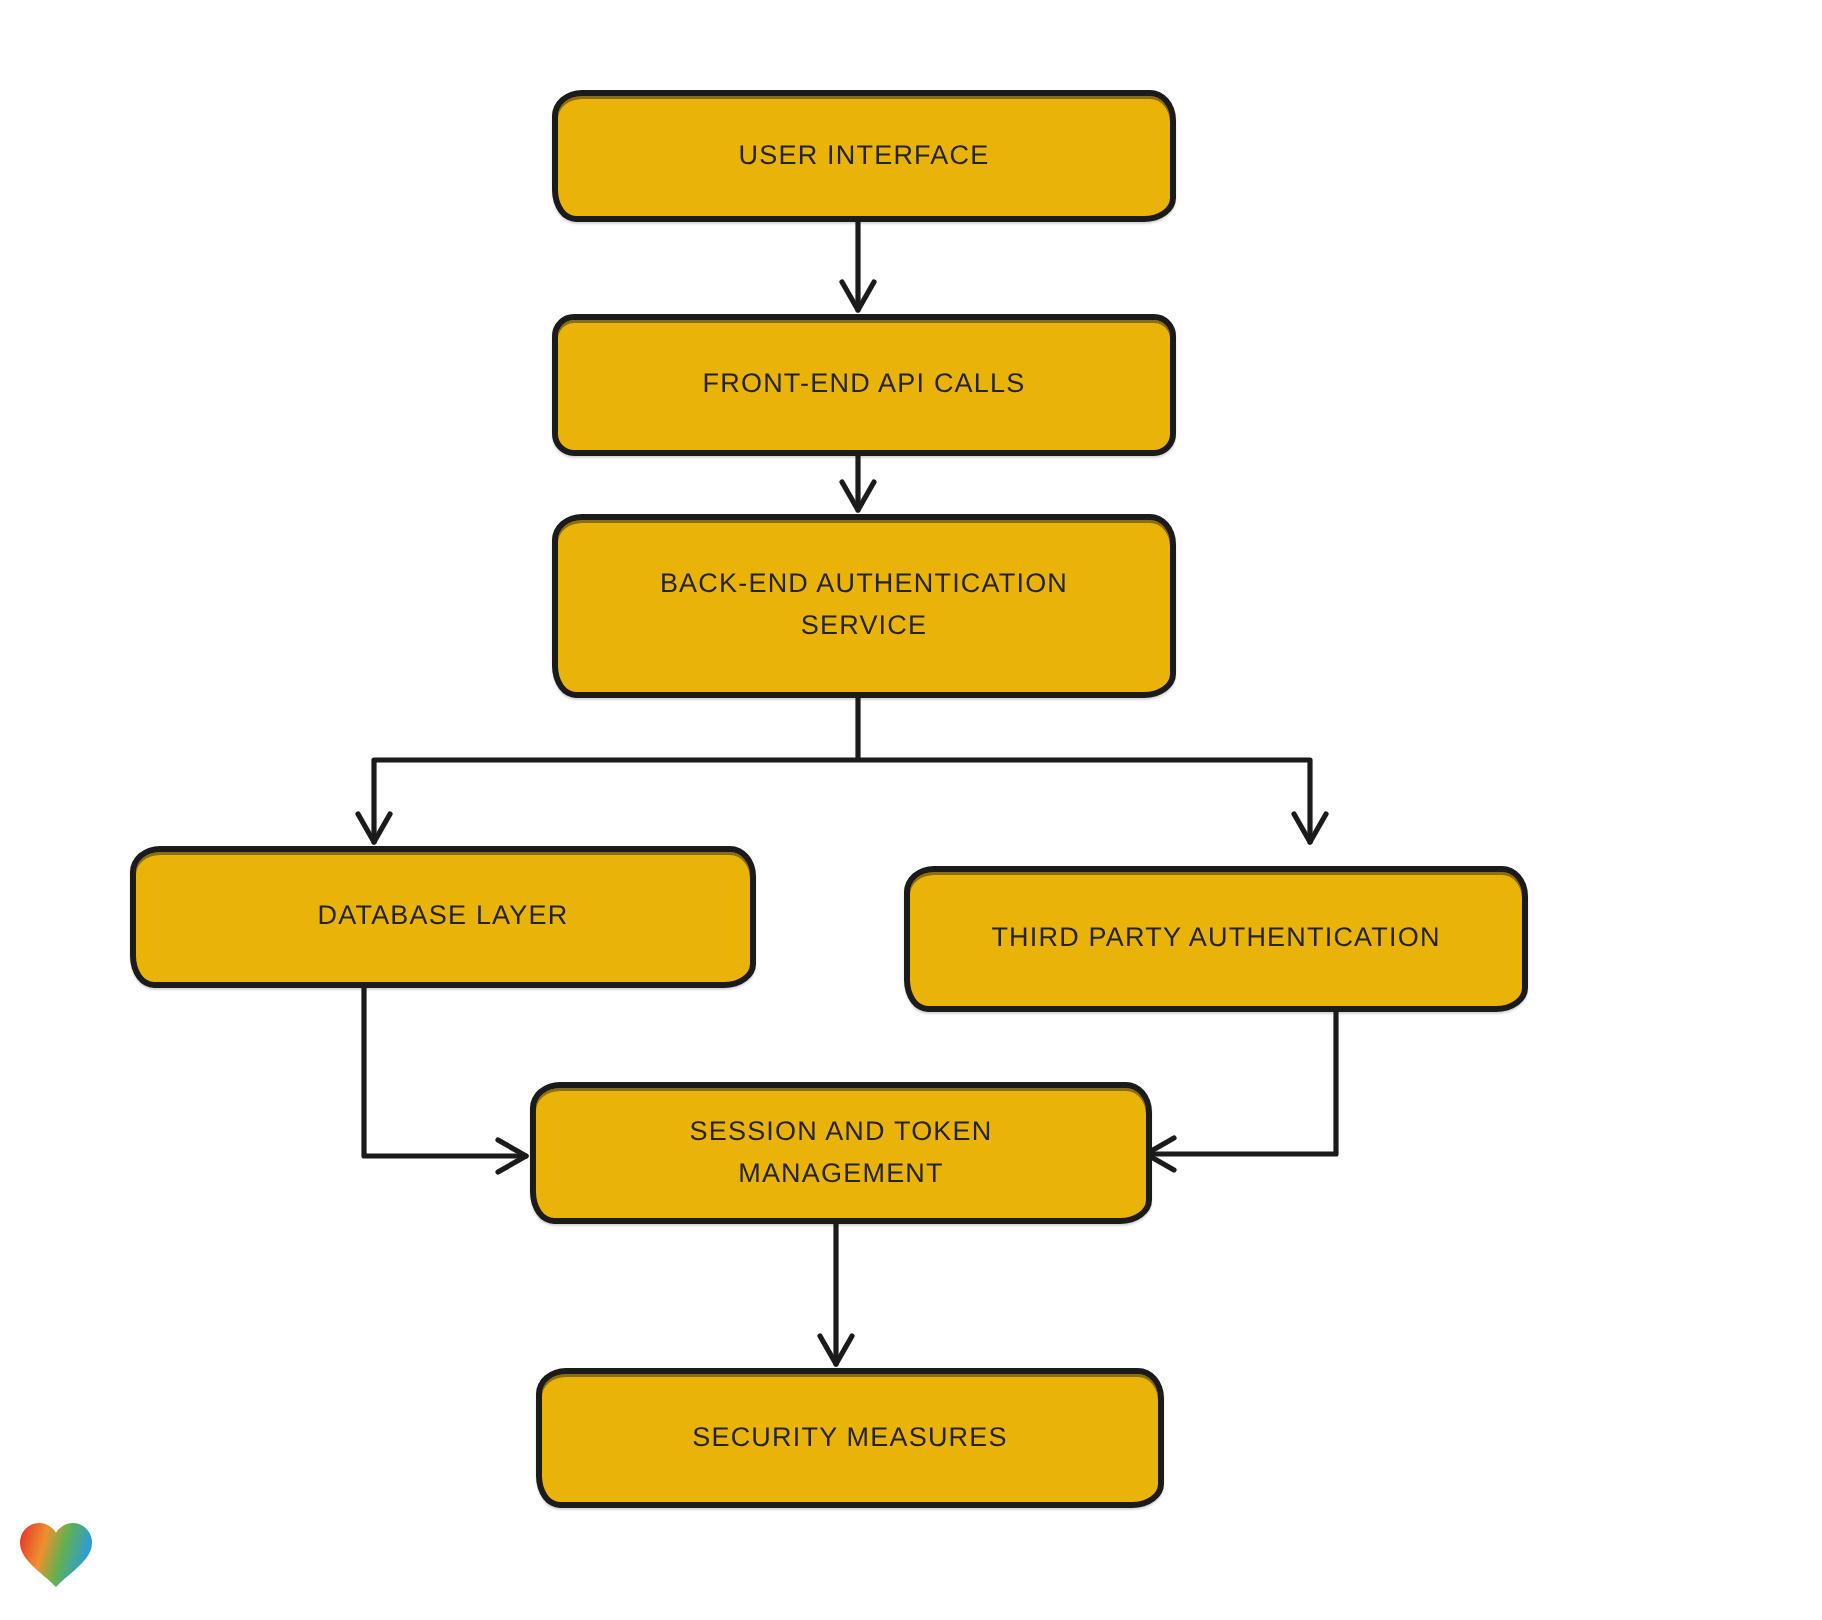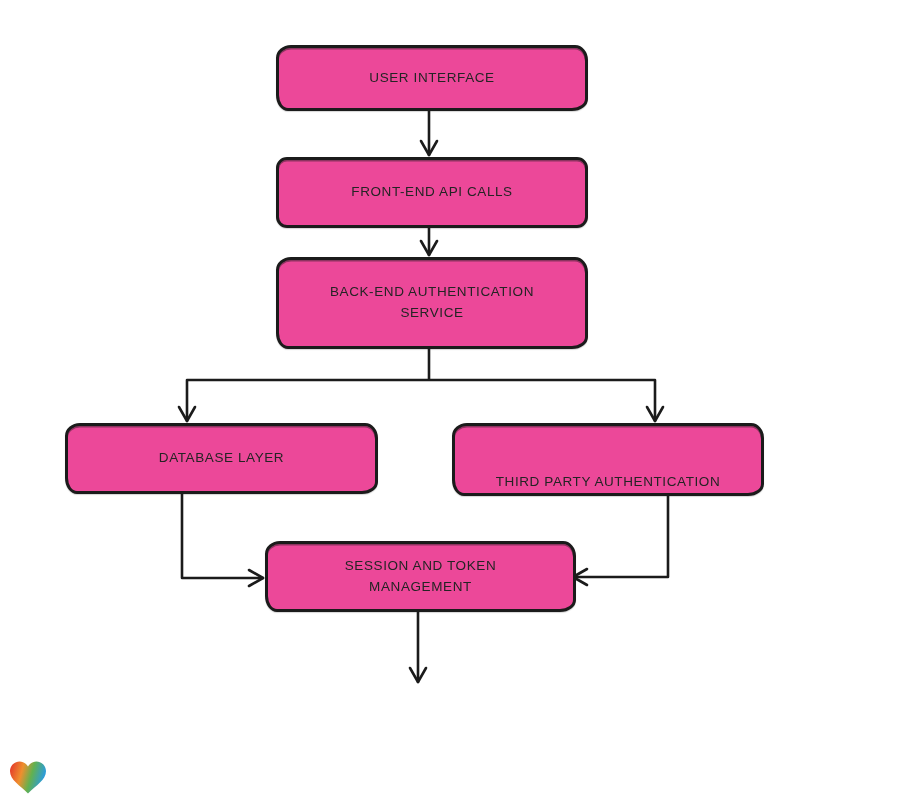--- a/index.html
+++ b/index.html
@@ -21,21 +21,21 @@
   .edges path, .edges polyline {
     fill: none;
     stroke: #1b1b1b;
     stroke-width: 2.6;
     stroke-linecap: round;
     stroke-linejoin: round;
   }
   .node {
     position: absolute;
     z-index: 2;
-    background: #ec4899;
+    background: #eab308;
     border: 3px solid #1b1b1b;
     border-radius: 15px 13px 16px 12px / 13px 15px 12px 16px;
     box-shadow: inset 0 1.5px 0 rgba(27,27,27,0.45), 0 1px 1px rgba(27,27,27,0.18);
     display: flex;
     align-items: center;
     justify-content: center;
   }
   .node .label {
     font-size: 13.5px;
     letter-spacing: 0.6px;
@@ -43,21 +43,21 @@
     text-align: center;
     line-height: 1.55;
     white-space: pre-line;
     text-transform: uppercase;
   }
   
   #n-user-interface            { left: 276px; top: 45px;  width: 306px; height: 60px; }
   #n-front-end-api-calls       { left: 276px; top: 157px; width: 306px; height: 65px; border-radius: 11px; }
   #n-back-end-auth-service     { left: 276px; top: 257px; width: 306px; height: 86px; }
   #n-database-layer            { left: 65px;  top: 423px; width: 307px; height: 65px; }
-  #n-third-party-auth          { left: 452px; top: 423px; width: 306px; height: 67px; align-items: flex-end; }
+  #n-third-party-auth          { left: 452px; top: 433px; width: 306px; height: 67px; }
   #n-session-token-management  { left: 265px; top: 541px; width: 305px; height: 65px; }
   #n-security-measures         { left: 268px; top: 684px; width: 308px; height: 64px; }
 
   .logo {
     position: absolute;
     left: 10px; top: 761px;
     width: 36px; height: 33px;
     z-index: 2;
     cursor: pointer;
   }
@@ -114,20 +114,23 @@
 
   <div class="node" id="n-third-party-auth">
     <span class="label">THIRD PARTY AUTHENTICATION</span>
   </div>
 
   <div class="node" id="n-session-token-management">
     <span class="label">SESSION AND TOKEN
 MANAGEMENT</span>
   </div>
 
+  <div class="node" id="n-security-measures">
+    <span class="label">SECURITY MEASURES</span>
+  </div>
 
   <svg class="logo" viewBox="0 0 36 32" xmlns="http://www.w3.org/2000/svg">
     <defs>
       <linearGradient id="heartGrad" x1="0" y1="0" x2="1" y2="0.25">
         <stop offset="0" stop-color="#e3302a"></stop>
         <stop offset="0.38" stop-color="#ef8f2e"></stop>
         <stop offset="0.66" stop-color="#62b14f"></stop>
         <stop offset="1" stop-color="#2c9cda"></stop>
       </linearGradient>
     </defs>

